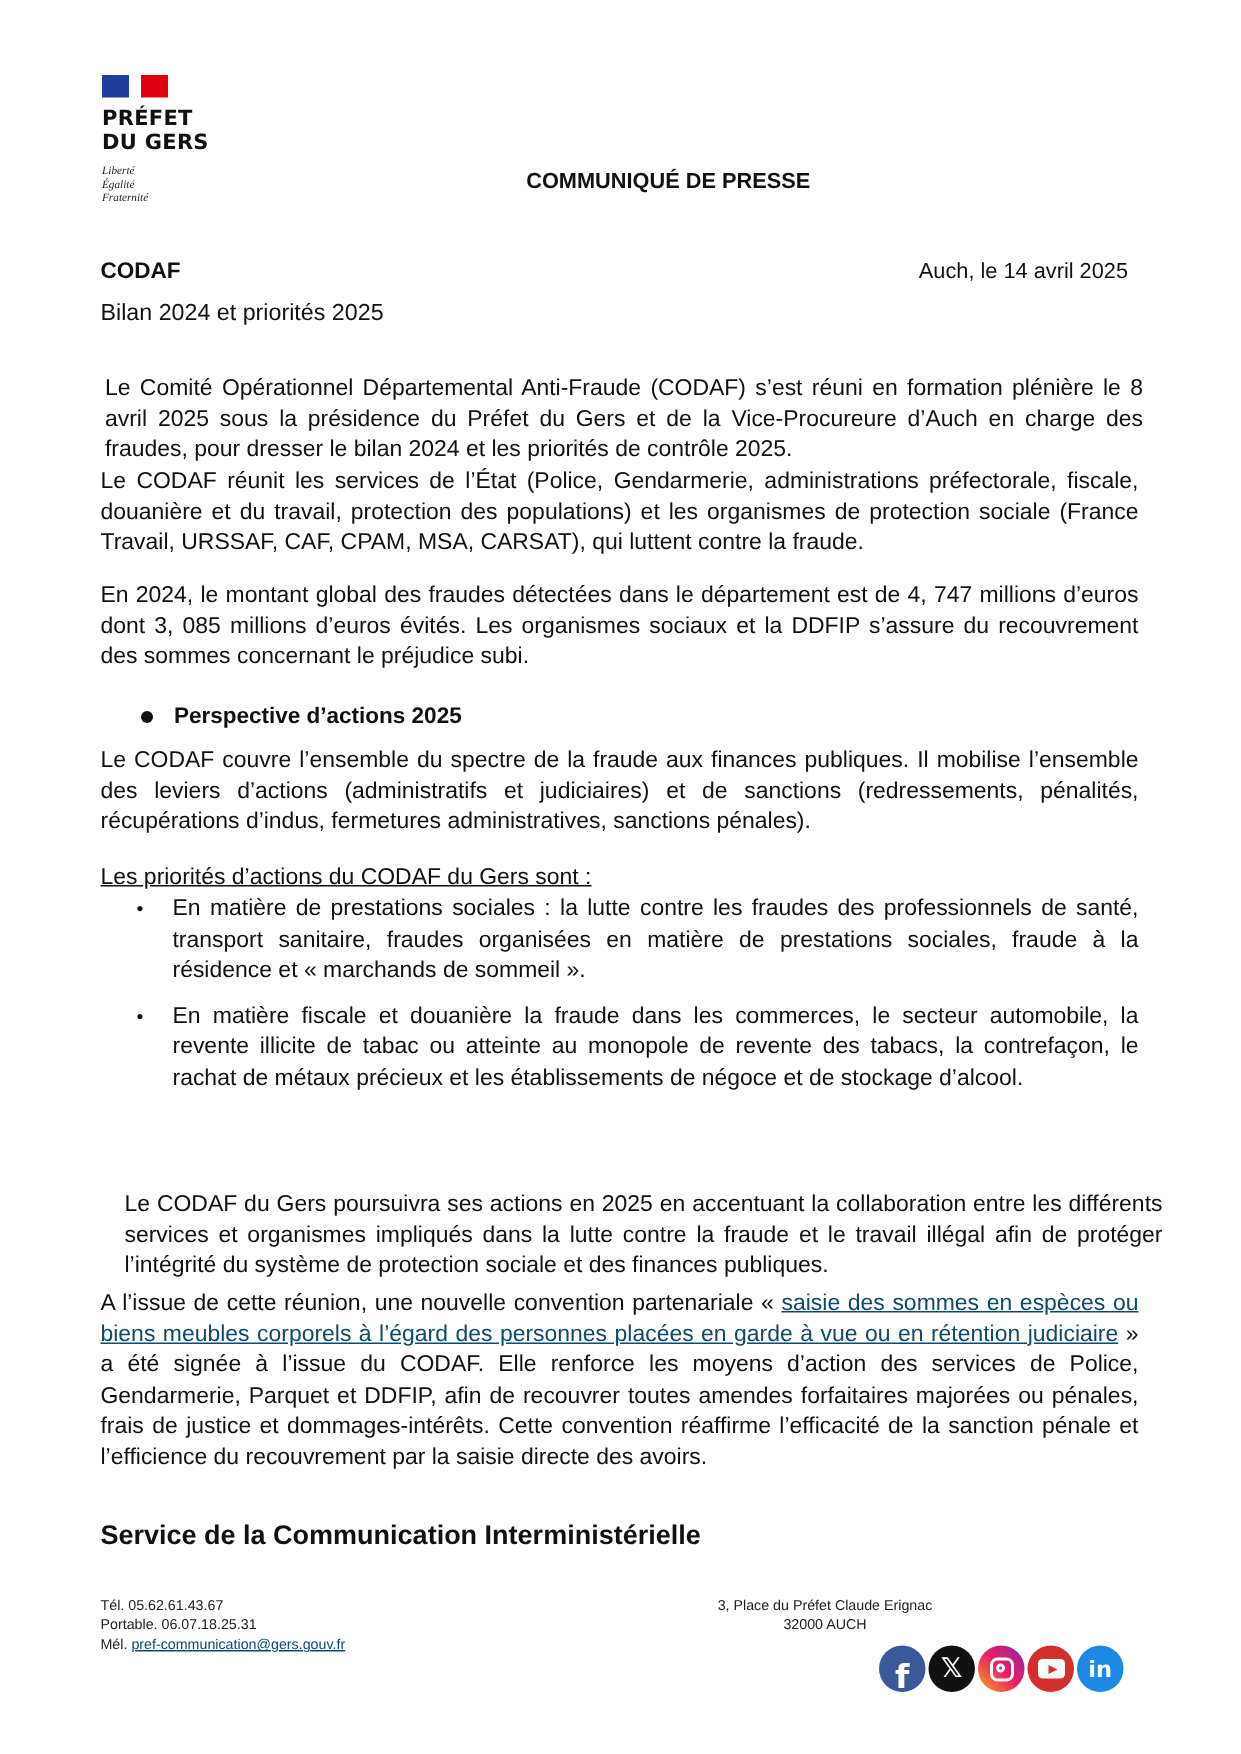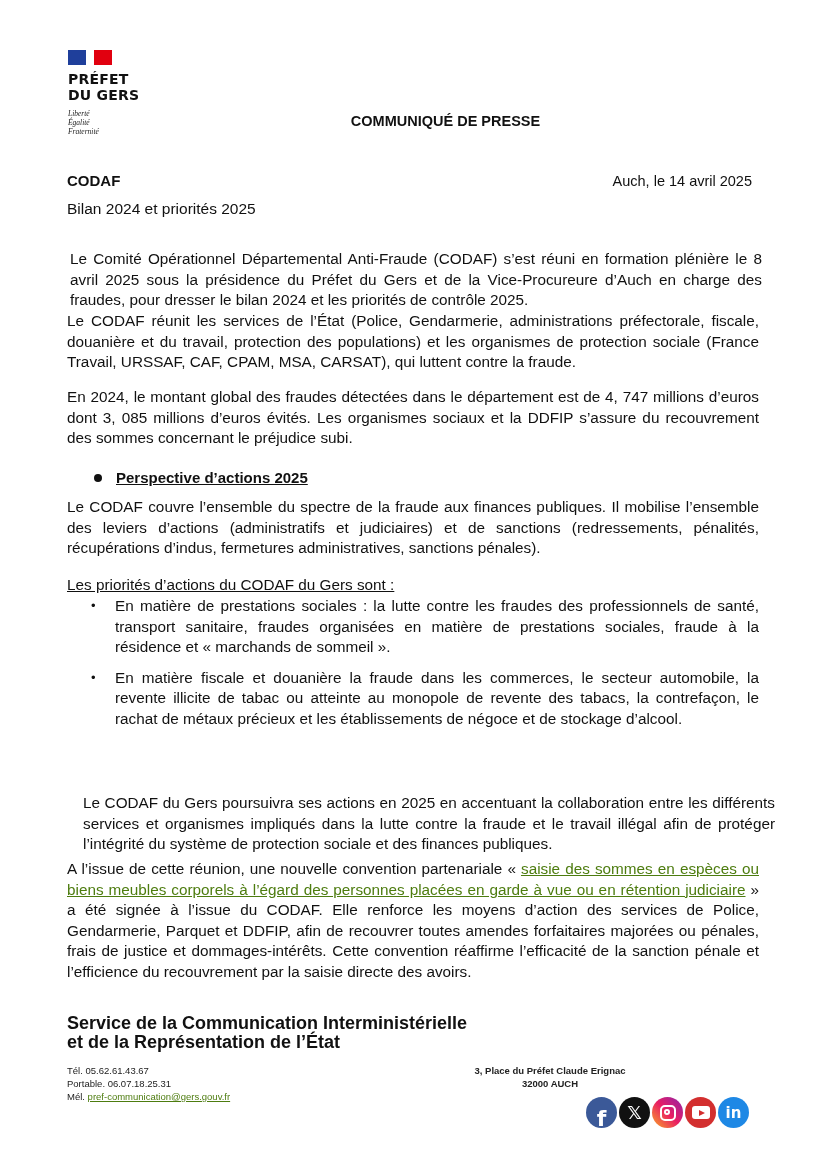--- a/index.html
+++ b/index.html
@@ -36,39 +36,39 @@
 
     .subtitle { position: absolute; left: 67px; top: 200px; font-size: 15.5px; }
 
     .para {
       position: absolute; left: 67px; width: 692px; font-size: 15.3px; line-height: 20.5px;
       text-align: justify; text-align-last: left;
     }
 
     .section-head {
       position: absolute; left: 94px; top: 469px; font-weight: bold; font-size: 15px;
-      display: flex; align-items: center; text-decoration: underline;
+      display: flex; align-items: center;
     }
     .section-head .dot {
       display: inline-block; width: 8px; height: 8px; border-radius: 50%; background: #111;
       margin-right: 14px;
     }
 
     .bullet-list { position: absolute; left: 67px; width: 692px; font-size: 15.3px; line-height: 20.5px; }
     .bullet-item { position: relative; padding-left: 48px; text-align: justify; text-align-last: left; }
     .bullet-item .mark { position: absolute; left: 24px; top: 0; font-size: 13px; }
 
-    a.link { color: #4d7c0f; }
+    a.link { color: #0c4a6e; }
 
     .service {
       position: absolute; left: 67px; top: 1014px; font-weight: bold; font-size: 18px; line-height: 19px;
     }
 
     .contact { position: absolute; left: 67px; top: 1064px; font-size: 9.5px; line-height: 13px; color: #222; }
-    .address { position: absolute; left: 430px; top: 1064px; width: 240px; font-size: 9.5px; line-height: 13px; text-align: center; color: #222; font-weight: bold; }
+    .address { position: absolute; left: 430px; top: 1064px; width: 240px; font-size: 9.5px; line-height: 13px; text-align: center; color: #222; }
 
     .socials { position: absolute; left: 586px; top: 1097px; display: flex; gap: 2px; }
     .soc {
       width: 31px; height: 31px; border-radius: 50%; display: flex; align-items: center; justify-content: center;
       color: #fff; font-weight: bold; font-family: "DejaVu Sans", sans-serif;
     }
     .soc.fb { background: #3b5998; font-size: 22px; align-items: flex-end; overflow: hidden; }
     .soc.x { background: #111111; font-size: 18px; }
     .soc.ig { background: linear-gradient(45deg, #f9a825 0%, #e91e63 50%, #8e24aa 100%); }
     .soc.yt { background: #d32f2f; }
@@ -132,21 +132,20 @@
       <span>En matière fiscale et douanière la fraude dans les commerces, le secteur automobile, la revente illicite de tabac ou atteinte au monopole de revente des tabacs, la contrefaçon, le rachat de métaux précieux et les établissements de négoce et de stockage d’alcool.</span>
     </div>
   </div>
 
   <p class="para" style="top:777px; margin:16px;">Le CODAF du Gers poursuivra ses actions en 2025 en accentuant la collaboration entre les différents services et organismes impliqués dans la lutte contre la fraude et le travail illégal afin de protéger l’intégrité du système de protection sociale et des finances publiques.</p>
 
   <p class="para" style="top:859px; margin:0;"><span>A l’issue de cette réunion, une nouvelle convention partenariale « </span><a class="link" href="#">saisie des sommes en espèces ou biens meubles corporels à l’égard des personnes placées en garde à vue ou en rétention judiciaire</a><span> » a été signée à l’issue du CODAF. Elle renforce les moyens d’action des services de Police, Gendarmerie, Parquet et DDFIP, afin de recouvrer toutes amendes forfaitaires majorées ou pénales, frais de justice et dommages-intérêts. Cette convention réaffirme l’efficacité de la sanction pénale et l’efficience du recouvrement par la saisie directe des avoirs.</span></p>
 
   <div class="service">
     <div>Service de la Communication Interministérielle</div>
-    <div>et de la Représentation de l’État</div>
   </div>
 
   <div class="contact">
     <div>Tél. 05.62.61.43.67</div>
     <div>Portable. 06.07.18.25.31</div>
     <div><span>Mél. </span><a class="link" href="#">pref-communication@gers.gouv.fr</a></div>
   </div>
 
   <div class="address">
     <div>3, Place du Préfet Claude Erignac</div>

